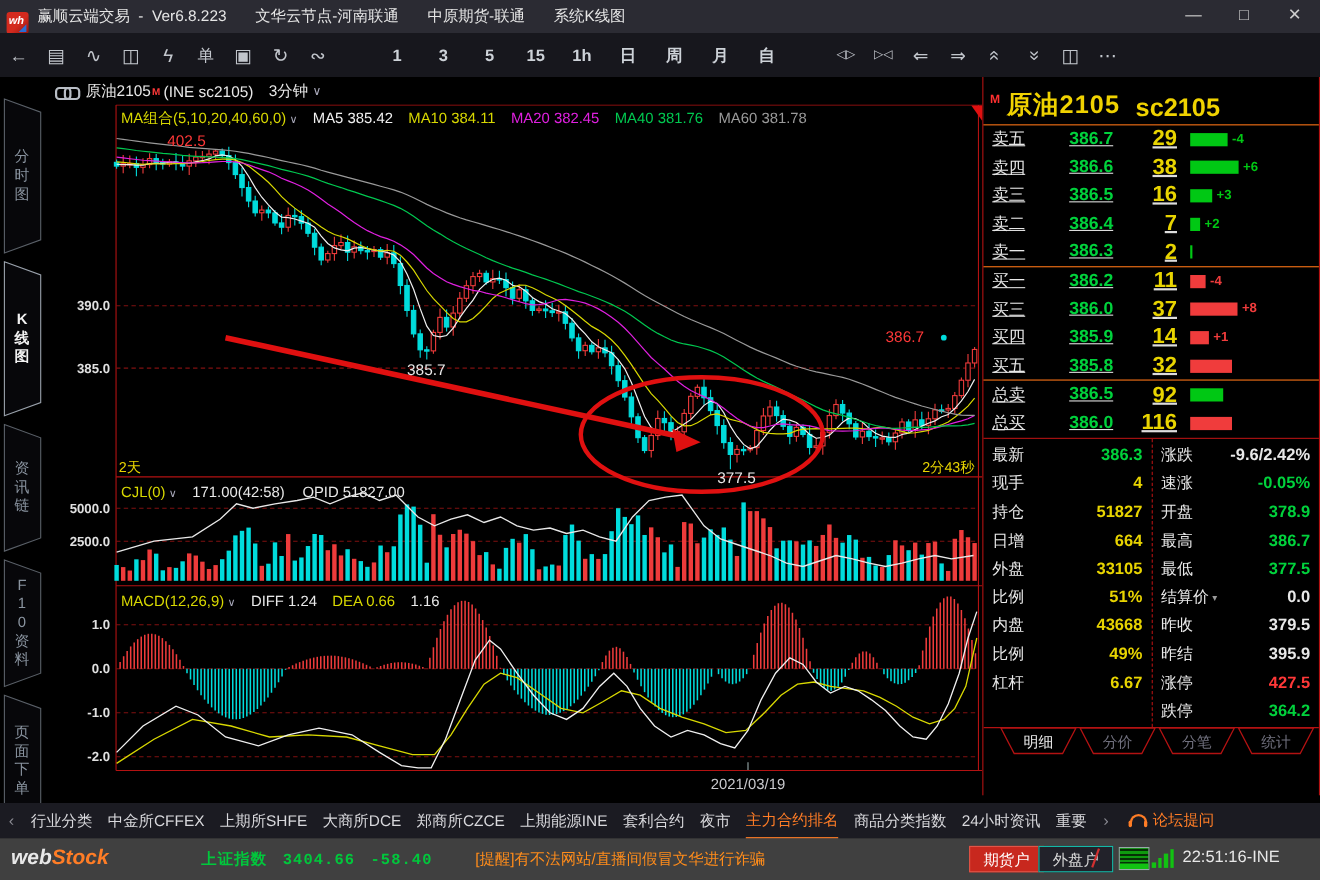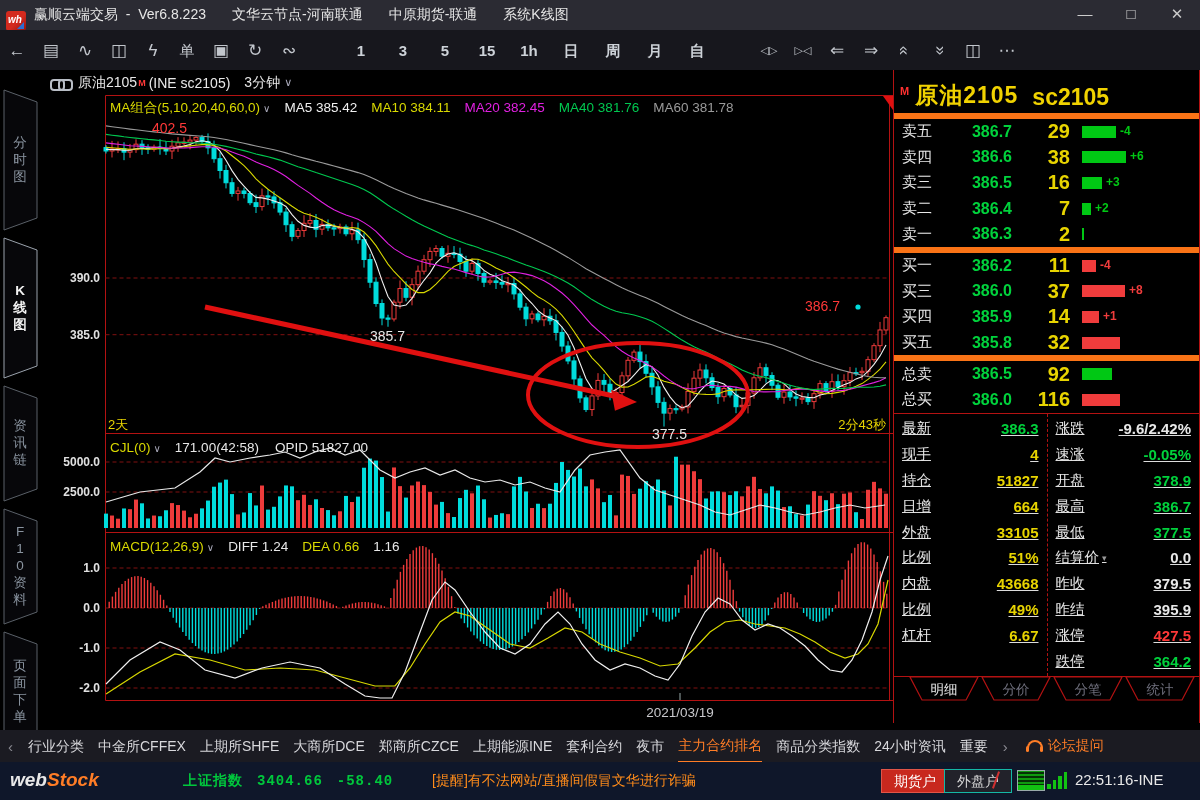--- a/index.html
+++ b/index.html
@@ -37,50 +37,50 @@
   .hdr-dd{color:#aab;font-size:11px;margin-left:4px;}
   
   #chart-svg{position:absolute;left:40px;top:95px;background:#000;}
   
   .qpanel{position:absolute;left:893px;top:70px;width:307px;height:653px;background:#000;
           border-left:1px solid #b31212;border-right:1px solid #b31212;box-sizing:border-box;}
   .qtitle{height:41px;display:flex;align-items:flex-end;padding:0 0 2px 6px;}
   .qtitle .badge{color:#ff3030;font-size:11px;font-weight:bold;margin:0 6px 14px 0;}
   .qtitle .name{color:#f0d200;font-size:23px;font-weight:bold;letter-spacing:1px;}
   .qtitle .code{color:#f0d200;font-size:23px;font-weight:bold;margin-left:14px;}
-  .qsec{border-top:6px solid #f97316;}
+  .qsec{border-top:1px solid #f97316;text-decoration:underline;}
   .qrow{height:25.6px;display:flex;align-items:center;font-size:15px;padding:0 4px 0 8px;}
   .qrow .lbl{width:46px;color:#e8e8e8;}
   .qrow .prc{width:64px;text-align:right;font-weight:bold;color:#00d23c;font-size:16px;}
   .qrow .vol{width:58px;text-align:right;font-weight:bold;color:#e8d400;font-size:20px;}
   .qrow .barwrap{flex:1;margin-left:12px;height:12px;position:relative;}
   .qrow .bar{position:absolute;left:0;top:0;height:12px;}
   .qrow .delta{position:absolute;top:-2px;font-size:12px;font-weight:bold;}
   .stats{border-top:1px solid #b31212;display:flex;}
-  .scol{width:50%;box-sizing:border-box;padding:2px 0;text-decoration:underline;}
+  .scol{width:50%;box-sizing:border-box;padding:2px 0;}
   .scol.right{border-left:1px dashed #b31212;}
   .srow{height:25.9px;display:flex;align-items:center;padding:0 8px;font-size:14.5px;}
   .srow .lbl{color:#e8e8e8;white-space:nowrap;}
   .srow .arr{color:#999;font-size:9px;margin-left:3px;}
   .srow .val{margin-left:auto;font-weight:bold;font-size:15px;}
   .c-green{color:#00d23c;} .c-yellow{color:#e8d400;} .c-white{color:#e8e8e8;} .c-red{color:#ff3838;}
   #qtabs{display:block;}
   
   .bottomnav{position:absolute;left:0;top:730px;width:1200px;height:32px;background:#1b1b22;
              display:flex;align-items:center;font-size:14px;color:#d8d8dc;}
   .nav-arrow{color:#8a8a92;margin:0 8px;font-size:15px;}
   .nav-item{margin:0 7px;white-space:nowrap;height:31px;line-height:31px;}
   .nav-item.active{color:#ff7d26;border-bottom:2px solid #ff7d26;}
   .forum{display:flex;align-items:center;color:#ff7d26;margin-left:10px;}
   .hp{position:relative;width:16px;height:12px;margin-right:6px;display:inline-block;}
   .hp b{position:absolute;left:1px;top:0;width:12px;height:9px;border:2px solid #ff7d26;border-bottom:none;border-radius:8px 8px 0 0;}
   .hp i{position:absolute;bottom:0;width:3px;height:6px;background:#ff7d26;border-radius:2px;}
   .hp i.l{left:0;} .hp i.r{right:-1px;}
   
-  .statusbar{position:absolute;left:0;top:762px;width:1200px;height:38px;background:#0f172a;font-size:14px;}
+  .statusbar{position:absolute;left:0;top:762px;width:1200px;height:38px;background:#404040;font-size:14px;}
   .sb-logo{position:absolute;left:10px;top:7px;font-size:19px;font-weight:bold;font-style:italic;}
   .sb-logo .w{color:#e8e8e8;} .sb-logo .s{color:#ff7d26;}
   .sb-index{position:absolute;left:183px;top:10px;color:#00c83c;font-weight:bold;letter-spacing:1px;}
   .sb-index .num{margin-left:14px;font-family:"Liberation Mono",monospace;}
   .sb-notice{position:absolute;left:432px;top:10px;color:#ff8c1a;}
   .sb-btn{position:absolute;top:7px;height:22px;line-height:22px;padding:0 12px;font-size:14px;margin-left:16px;}
   .sb-btn.red{left:865px;background:#c8281e;color:#fff;border:1px solid #e05548;}
   .sb-btn.dark{left:928px;background:#22222a;color:#d8d8d8;border:1px solid #14b8a6;}
   .sb-slash{position:absolute;left:995px;top:9px;width:2px;height:18px;background:#d03030;transform:rotate(20deg);}
   .sb-grid{position:absolute;left:1017px;top:8px;width:26px;height:19px;border:1px solid #9aa;

